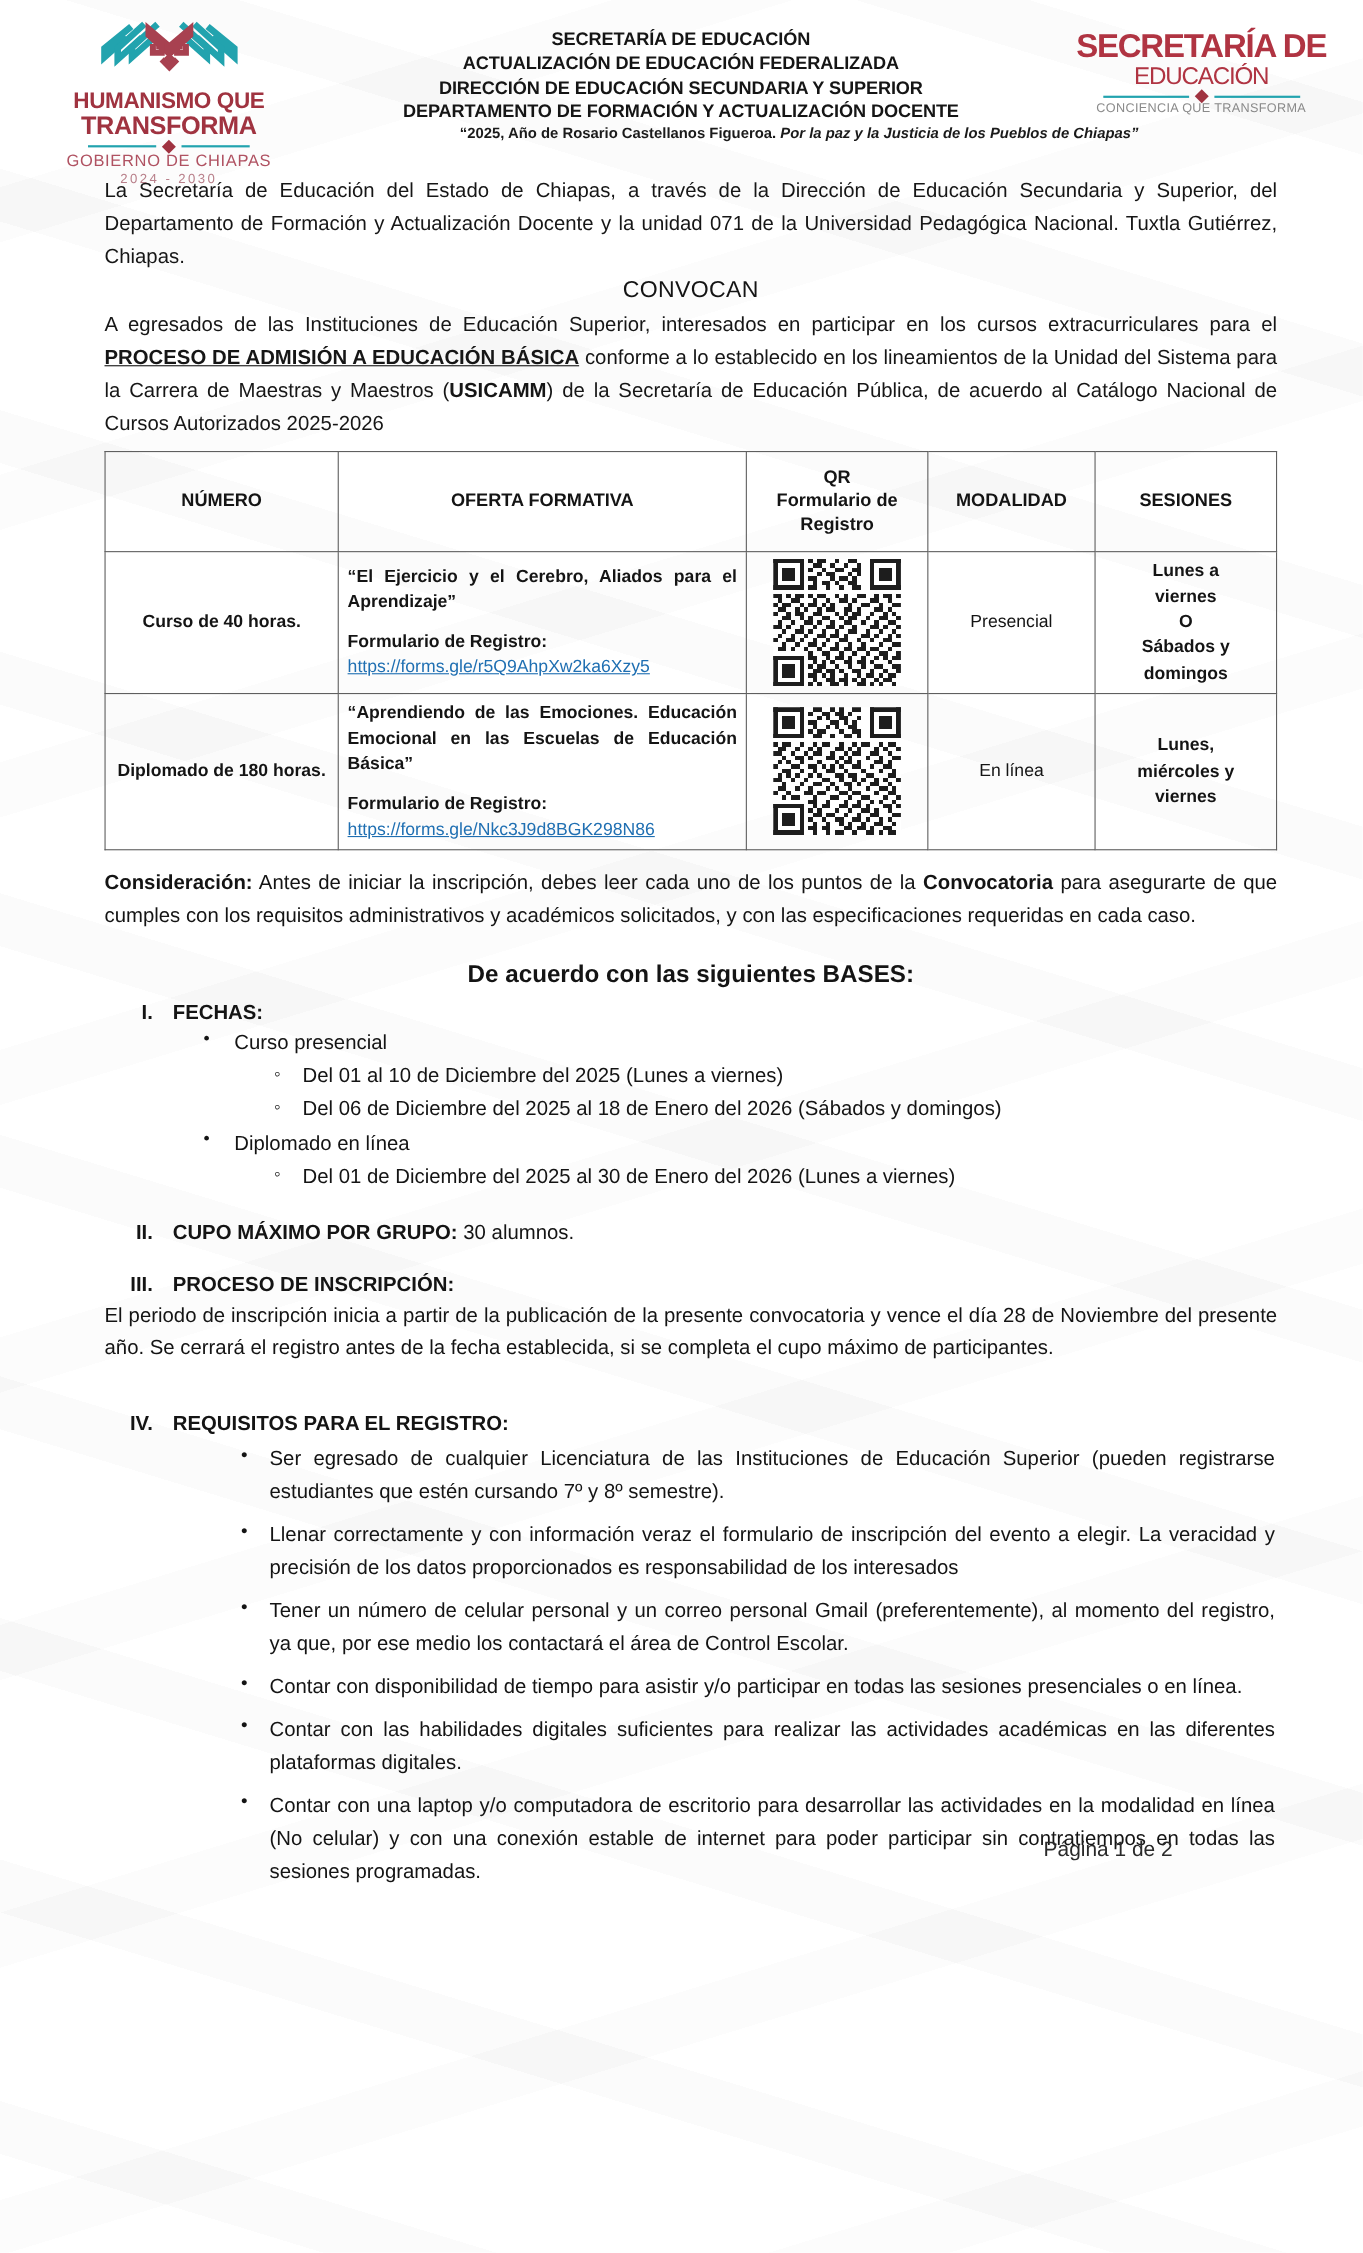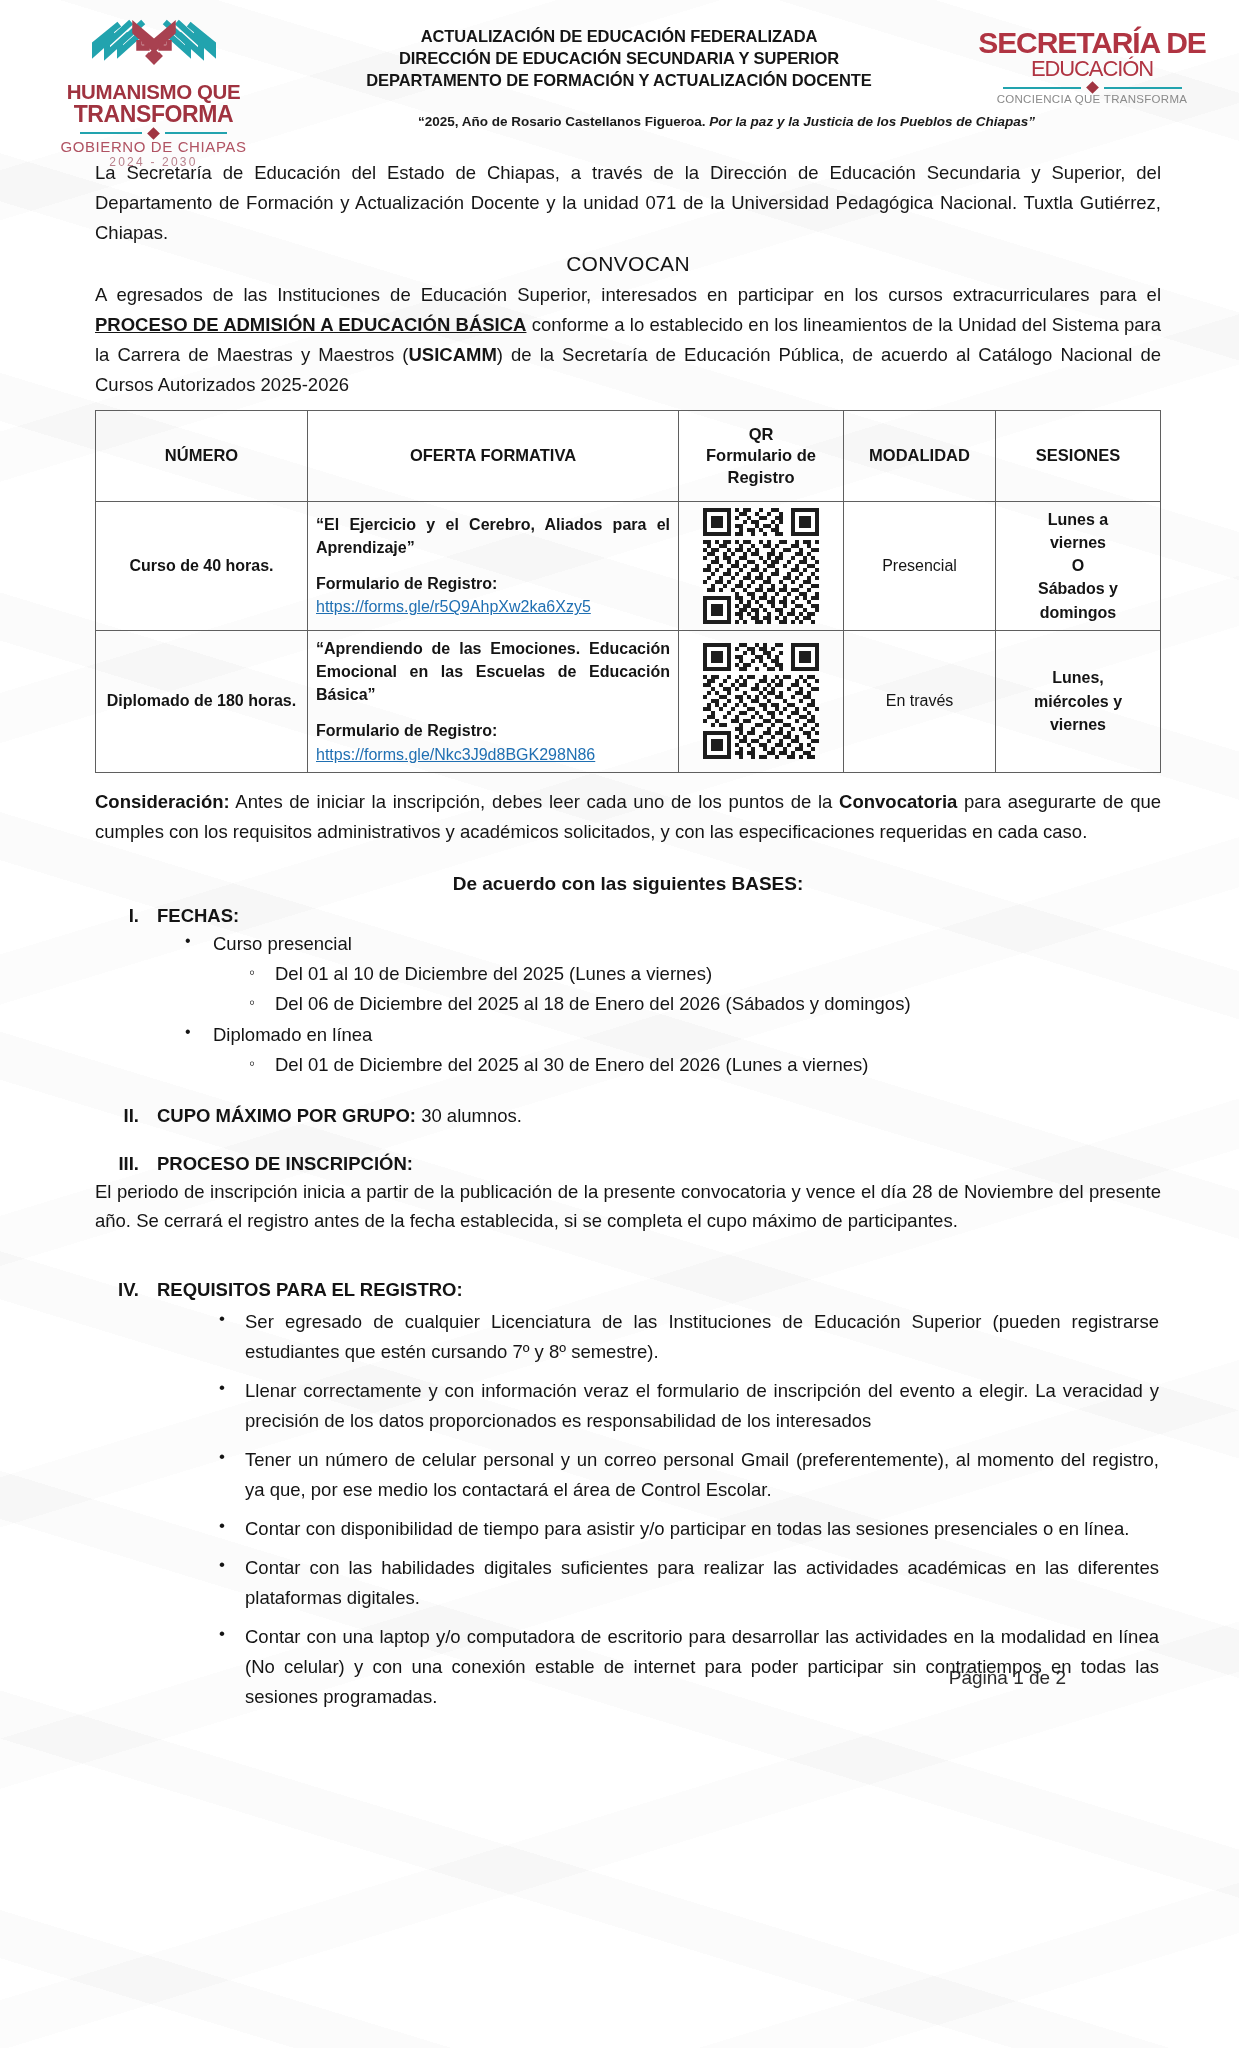--- a/index.html
+++ b/index.html
@@ -257,21 +257,21 @@
   
   .consider {
     margin-top: 14px;
     font-size: 18.5px;
     line-height: 1.62;
     text-align: justify;
   }
   .bases-title {
     text-align: center;
     font-weight: bold;
-    font-size: 19px;
+    font-size: 22px;
     margin: 26px 0 10px;
   }
   .roman-item {
     display: flex;
     margin: 0 0 2px 0;
     font-size: 18.5px;
   }
   .roman-item .rn {
     width: 62px;
     flex: 0 0 62px;
@@ -401,20 +401,21 @@
       <div class="divider-row">
         <span class="dline"></span>
         <span class="ddiamond"></span>
         <span class="dline"></span>
       </div>
       <div class="lo-t3">GOBIERNO DE CHIAPAS</div>
       <div class="lo-t4">2024 - 2030</div>
     </div>
 
     <div class="header-center">
+      <div class="hline">SECRETARÍA DE EDUCACIÓN</div>
       <div class="hline">ACTUALIZACIÓN DE EDUCACIÓN FEDERALIZADA</div>
       <div class="hline">DIRECCIÓN DE EDUCACIÓN SECUNDARIA Y SUPERIOR</div>
       <div class="hline">DEPARTAMENTO DE FORMACIÓN Y ACTUALIZACIÓN DOCENTE</div>
     </div>
 
     <div class="logo-right">
       <div class="ro-t1">SECRETARÍA DE</div>
       <div class="ro-t2">EDUCACIÓN</div>
       <div class="divider-row">
         <span class="dline"></span>
@@ -919,21 +920,21 @@
                 <rect x="9" y="28" width="1" height="1"></rect>
                   <rect x="12" y="28" width="1" height="1"></rect>
                   <rect x="14" y="28" width="2" height="1"></rect>
                   <rect x="18" y="28" width="1" height="1"></rect>
                 <rect x="21" y="28" width="2" height="1"></rect>
                   <rect x="24" y="28" width="1" height="1"></rect>
                   <rect x="26" y="28" width="2" height="1"></rect>
               </g>
             </svg>
           </td>
-          <td class="c-mod">En través</td>
+          <td class="c-mod">En línea</td>
           <td class="c-ses">
             <div>Lunes,</div>
             <div>miércoles y</div>
             <div>viernes</div>
           </td>
         </tr>
       </tbody>
     </table>
 
     <p class="consider"><span class="b">Consideración:</span><span> Antes de iniciar la inscripción, debes leer cada uno de los puntos de la </span><span class="b">Convocatoria</span><span> para asegurarte de que cumples con los requisitos administrativos y académicos solicitados, y con las especificaciones requeridas en cada caso.</span></p>

